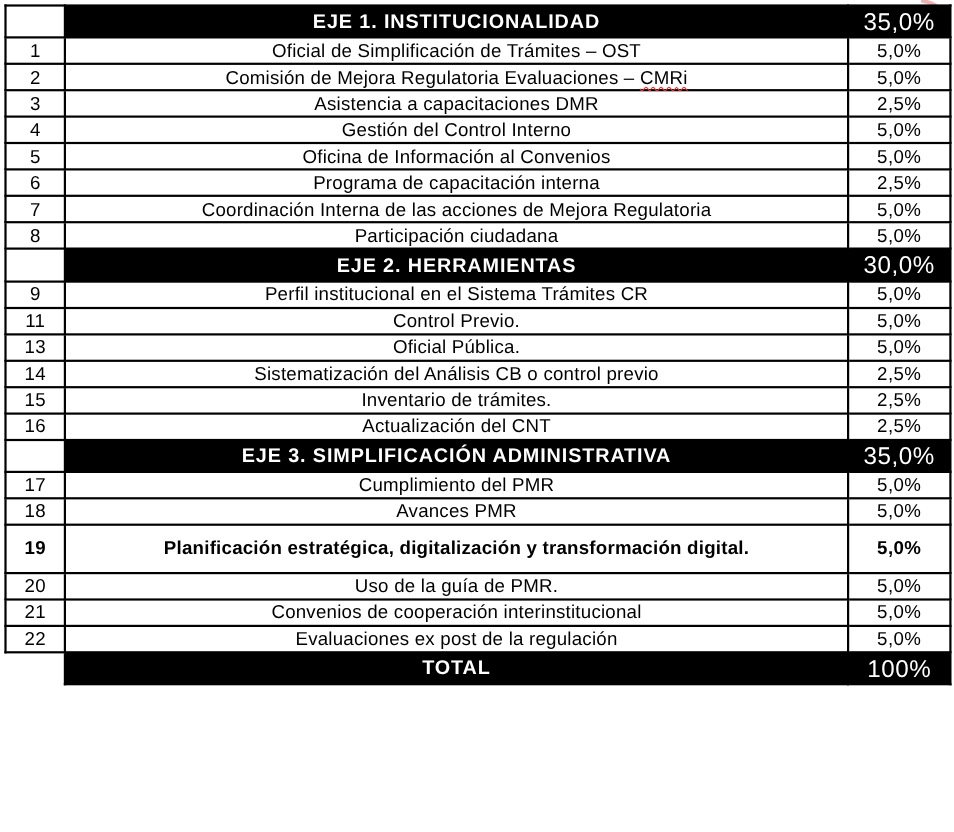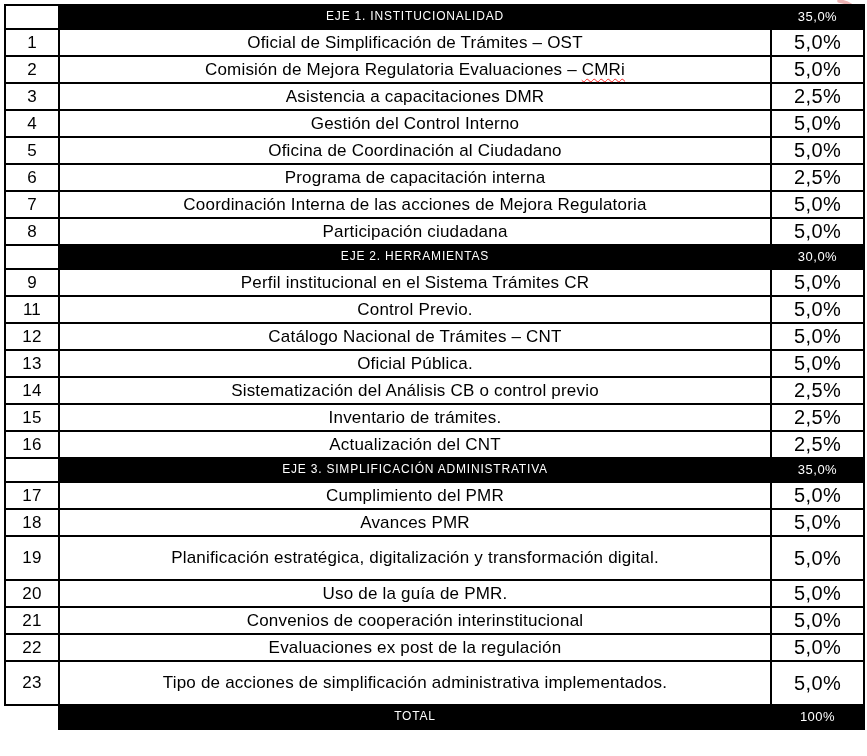--- a/index.html
+++ b/index.html
@@ -41,43 +41,43 @@
     text-align: center;
     vertical-align: middle;
     padding: 1px 4px;
     font-size: 17px;
     letter-spacing: 0.2px;
     line-height: 1.15;
     background: #fff;
     height: 24px;
     box-sizing: border-box;
   }
-  tr.tall td { height: 44px; }
+  tr.tall td { height: 44px; font-weight: bold; }
 
   td.num { font-size: 17px; }
-  td.pct { font-size: 20px; letter-spacing: 0.4px; }
+  td.pct { font-size: 17px; letter-spacing: 0.4px; }
 
   tr.section-header td.desc,
   tr.section-header td.pct,
   tr.total-row td.desc,
   tr.total-row td.pct {
     background: #000;
     color: #fff;
     border-color: #000;
     border-top-color: #000;
   }
   tr.section-header td.desc,
   tr.total-row td.desc {
-    font-weight: normal;
-    font-size: 12px;
+    font-weight: bold;
+    font-size: 18px;
     letter-spacing: 0.8px;
   }
   tr.section-header td.pct,
   tr.total-row td.pct {
-    font-size: 13px;
+    font-size: 22px;
     letter-spacing: 0.5px;
   }
   tr.section-header td.num {
     background: #fff;
   }
   tr.total-row td.num {
     border: none;
     background: #fff;
   }
   .sq {
@@ -122,21 +122,21 @@
           <td class="desc">Asistencia a capacitaciones DMR</td>
           <td class="pct">2,5%</td>
         </tr>
         <tr class="data-row">
           <td class="num">4</td>
           <td class="desc">Gestión del Control Interno</td>
           <td class="pct">5,0%</td>
         </tr>
         <tr class="data-row">
           <td class="num">5</td>
-          <td class="desc">Oficina de Coordinación al Ciudadano</td>
+          <td class="desc">Oficina de Información al Convenios</td>
           <td class="pct">5,0%</td>
         </tr>
         <tr class="data-row">
           <td class="num">6</td>
           <td class="desc">Programa de capacitación interna</td>
           <td class="pct">2,5%</td>
         </tr>
         <tr class="data-row">
           <td class="num">7</td>
           <td class="desc">Coordinación Interna de las acciones de Mejora Regulatoria</td>
@@ -153,25 +153,20 @@
           <td class="pct">30,0%</td>
         </tr>
         <tr class="data-row">
           <td class="num">9</td>
           <td class="desc">Perfil institucional en el Sistema Trámites CR</td>
           <td class="pct">5,0%</td>
         </tr>
         <tr class="data-row">
           <td class="num">11</td>
           <td class="desc">Control Previo.</td>
-          <td class="pct">5,0%</td>
-        </tr>
-        <tr class="data-row">
-          <td class="num">12</td>
-          <td class="desc">Catálogo Nacional de Trámites – CNT</td>
           <td class="pct">5,0%</td>
         </tr>
         <tr class="data-row">
           <td class="num">13</td>
           <td class="desc">Oficial Pública.</td>
           <td class="pct">5,0%</td>
         </tr>
         <tr class="data-row">
           <td class="num">14</td>
           <td class="desc">Sistematización del Análisis CB o control previo</td>
@@ -215,25 +210,20 @@
         <tr class="data-row">
           <td class="num">21</td>
           <td class="desc">Convenios de cooperación interinstitucional</td>
           <td class="pct">5,0%</td>
         </tr>
         <tr class="data-row">
           <td class="num">22</td>
           <td class="desc">Evaluaciones ex post de la regulación</td>
           <td class="pct">5,0%</td>
         </tr>
-        <tr class="data-row tall">
-          <td class="num">23</td>
-          <td class="desc">Tipo de acciones de simplificación administrativa implementados.</td>
-          <td class="pct">5,0%</td>
-        </tr>
         <tr class="total-row">
           <td class="num"></td>
           <td class="desc">TOTAL</td>
           <td class="pct">100%</td>
         </tr>
       </tbody>
   </table>
 </div>
 
 </body></html>

